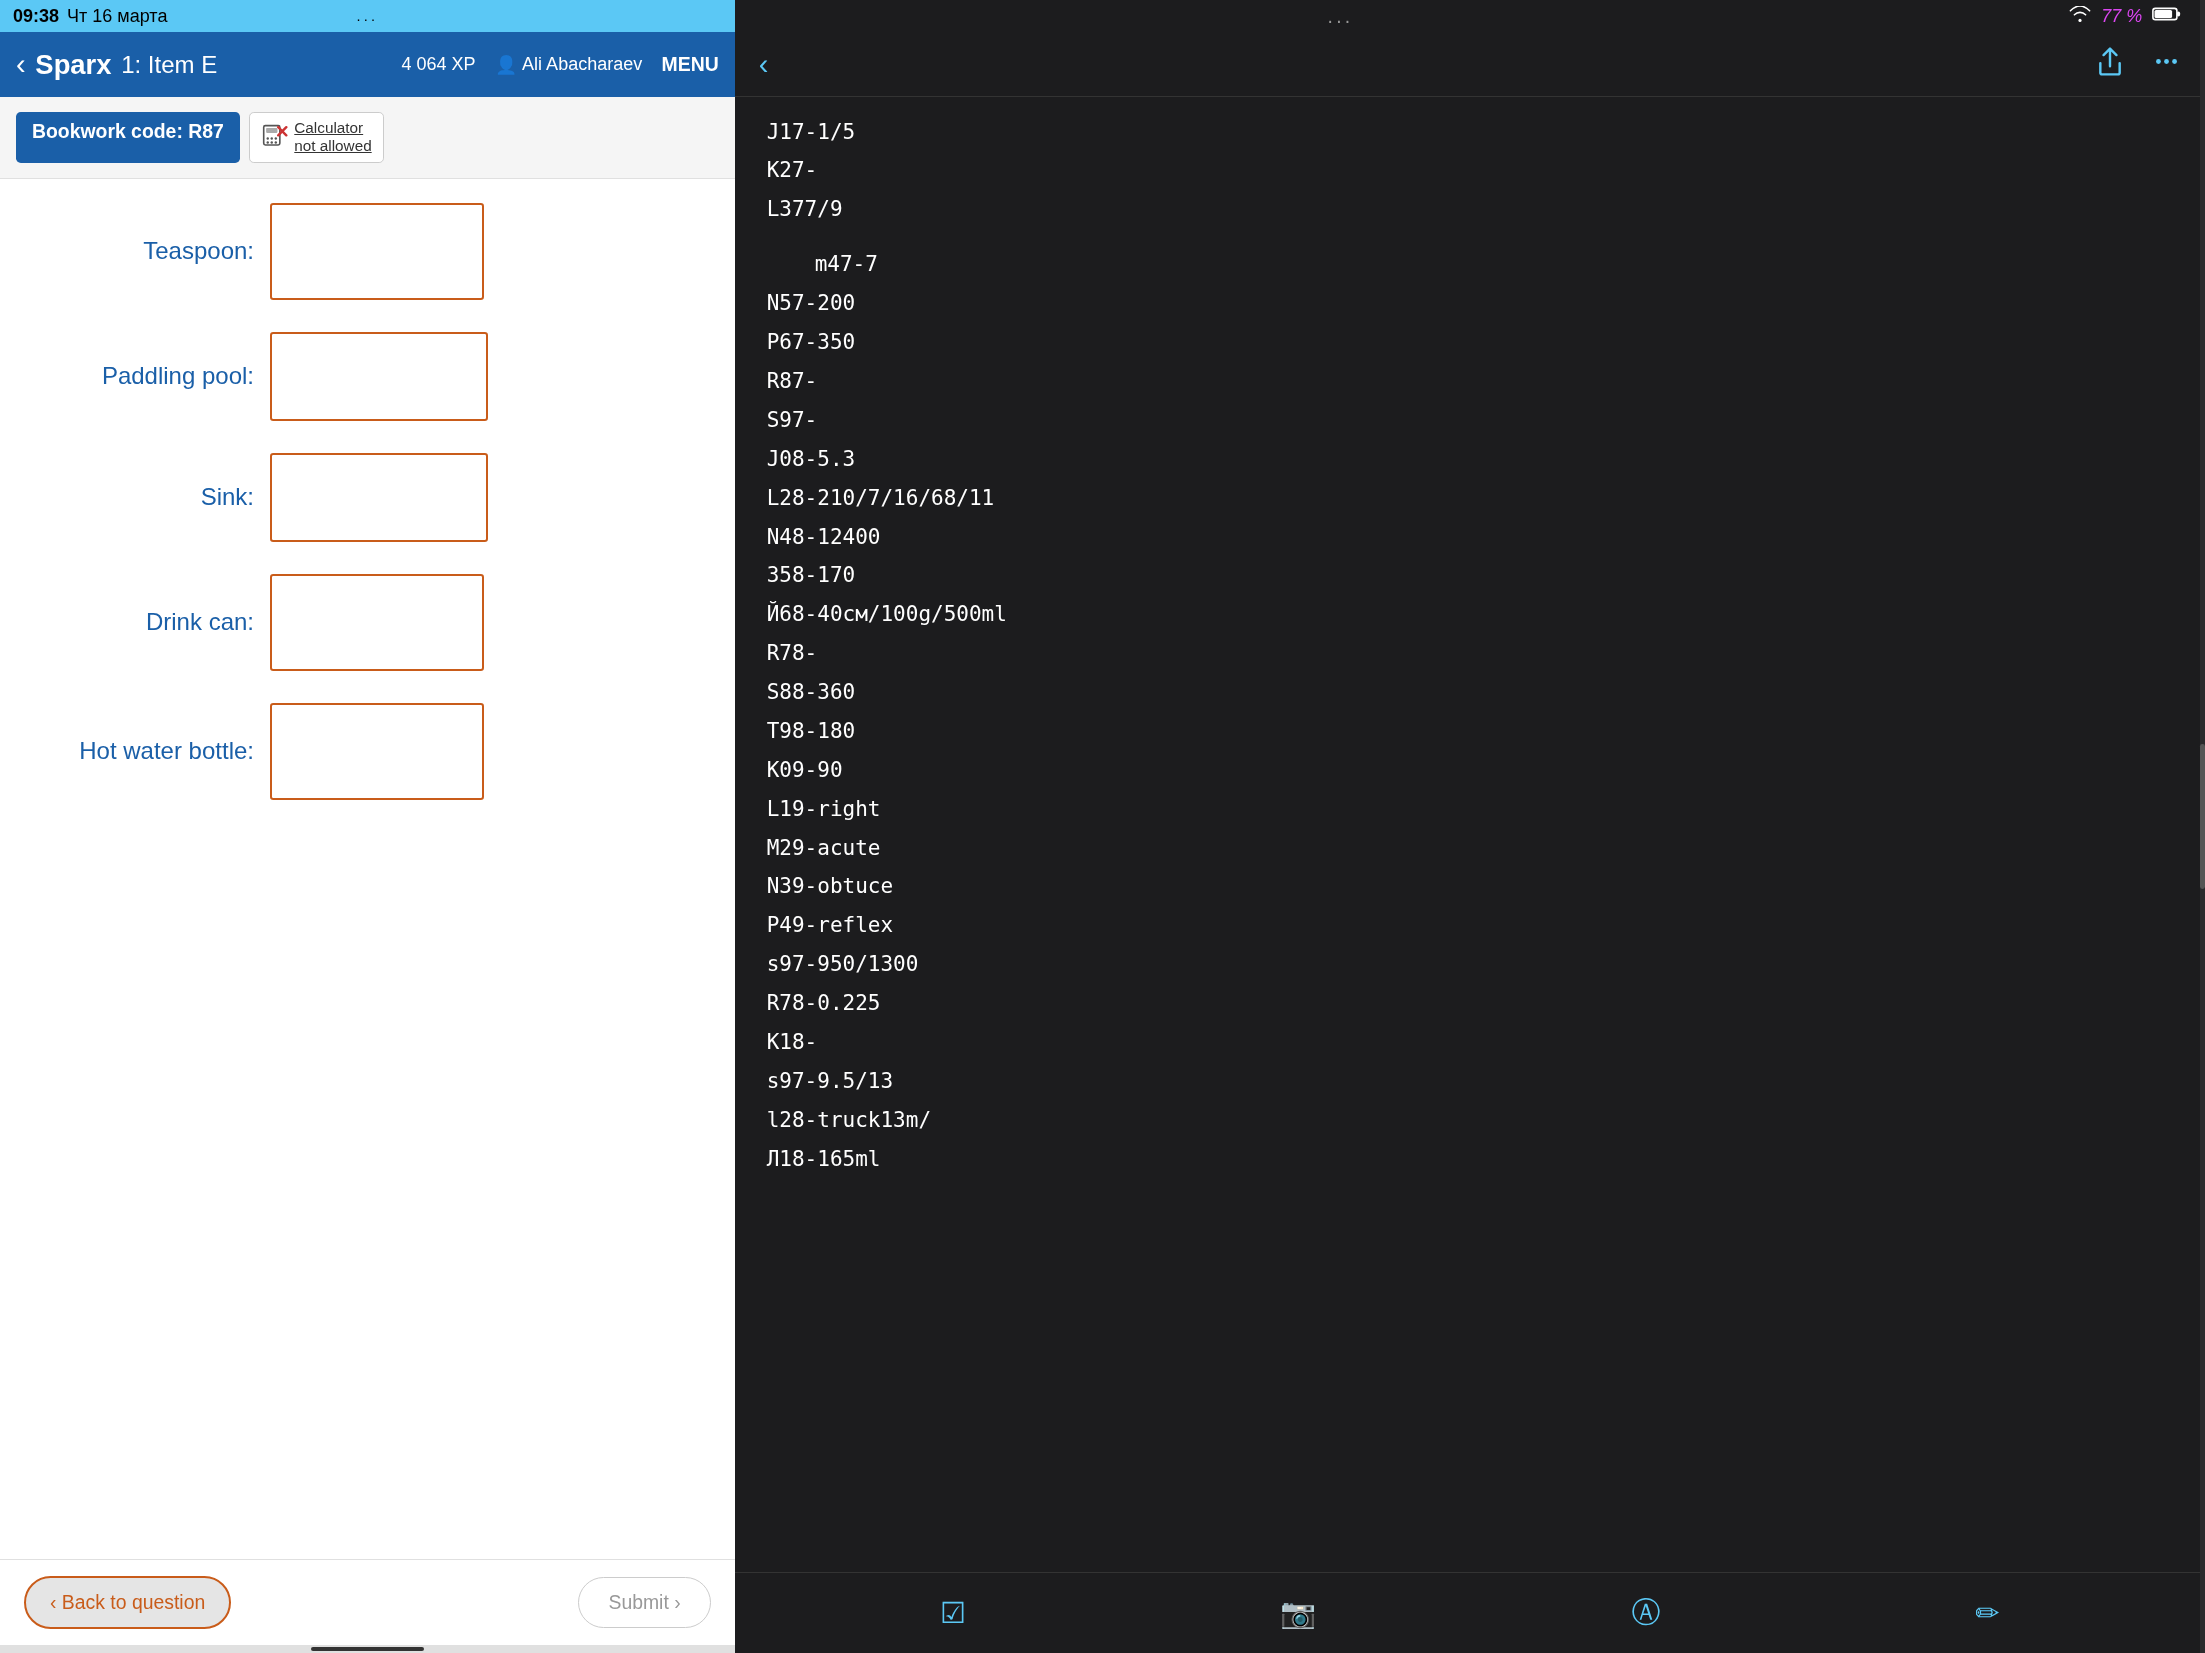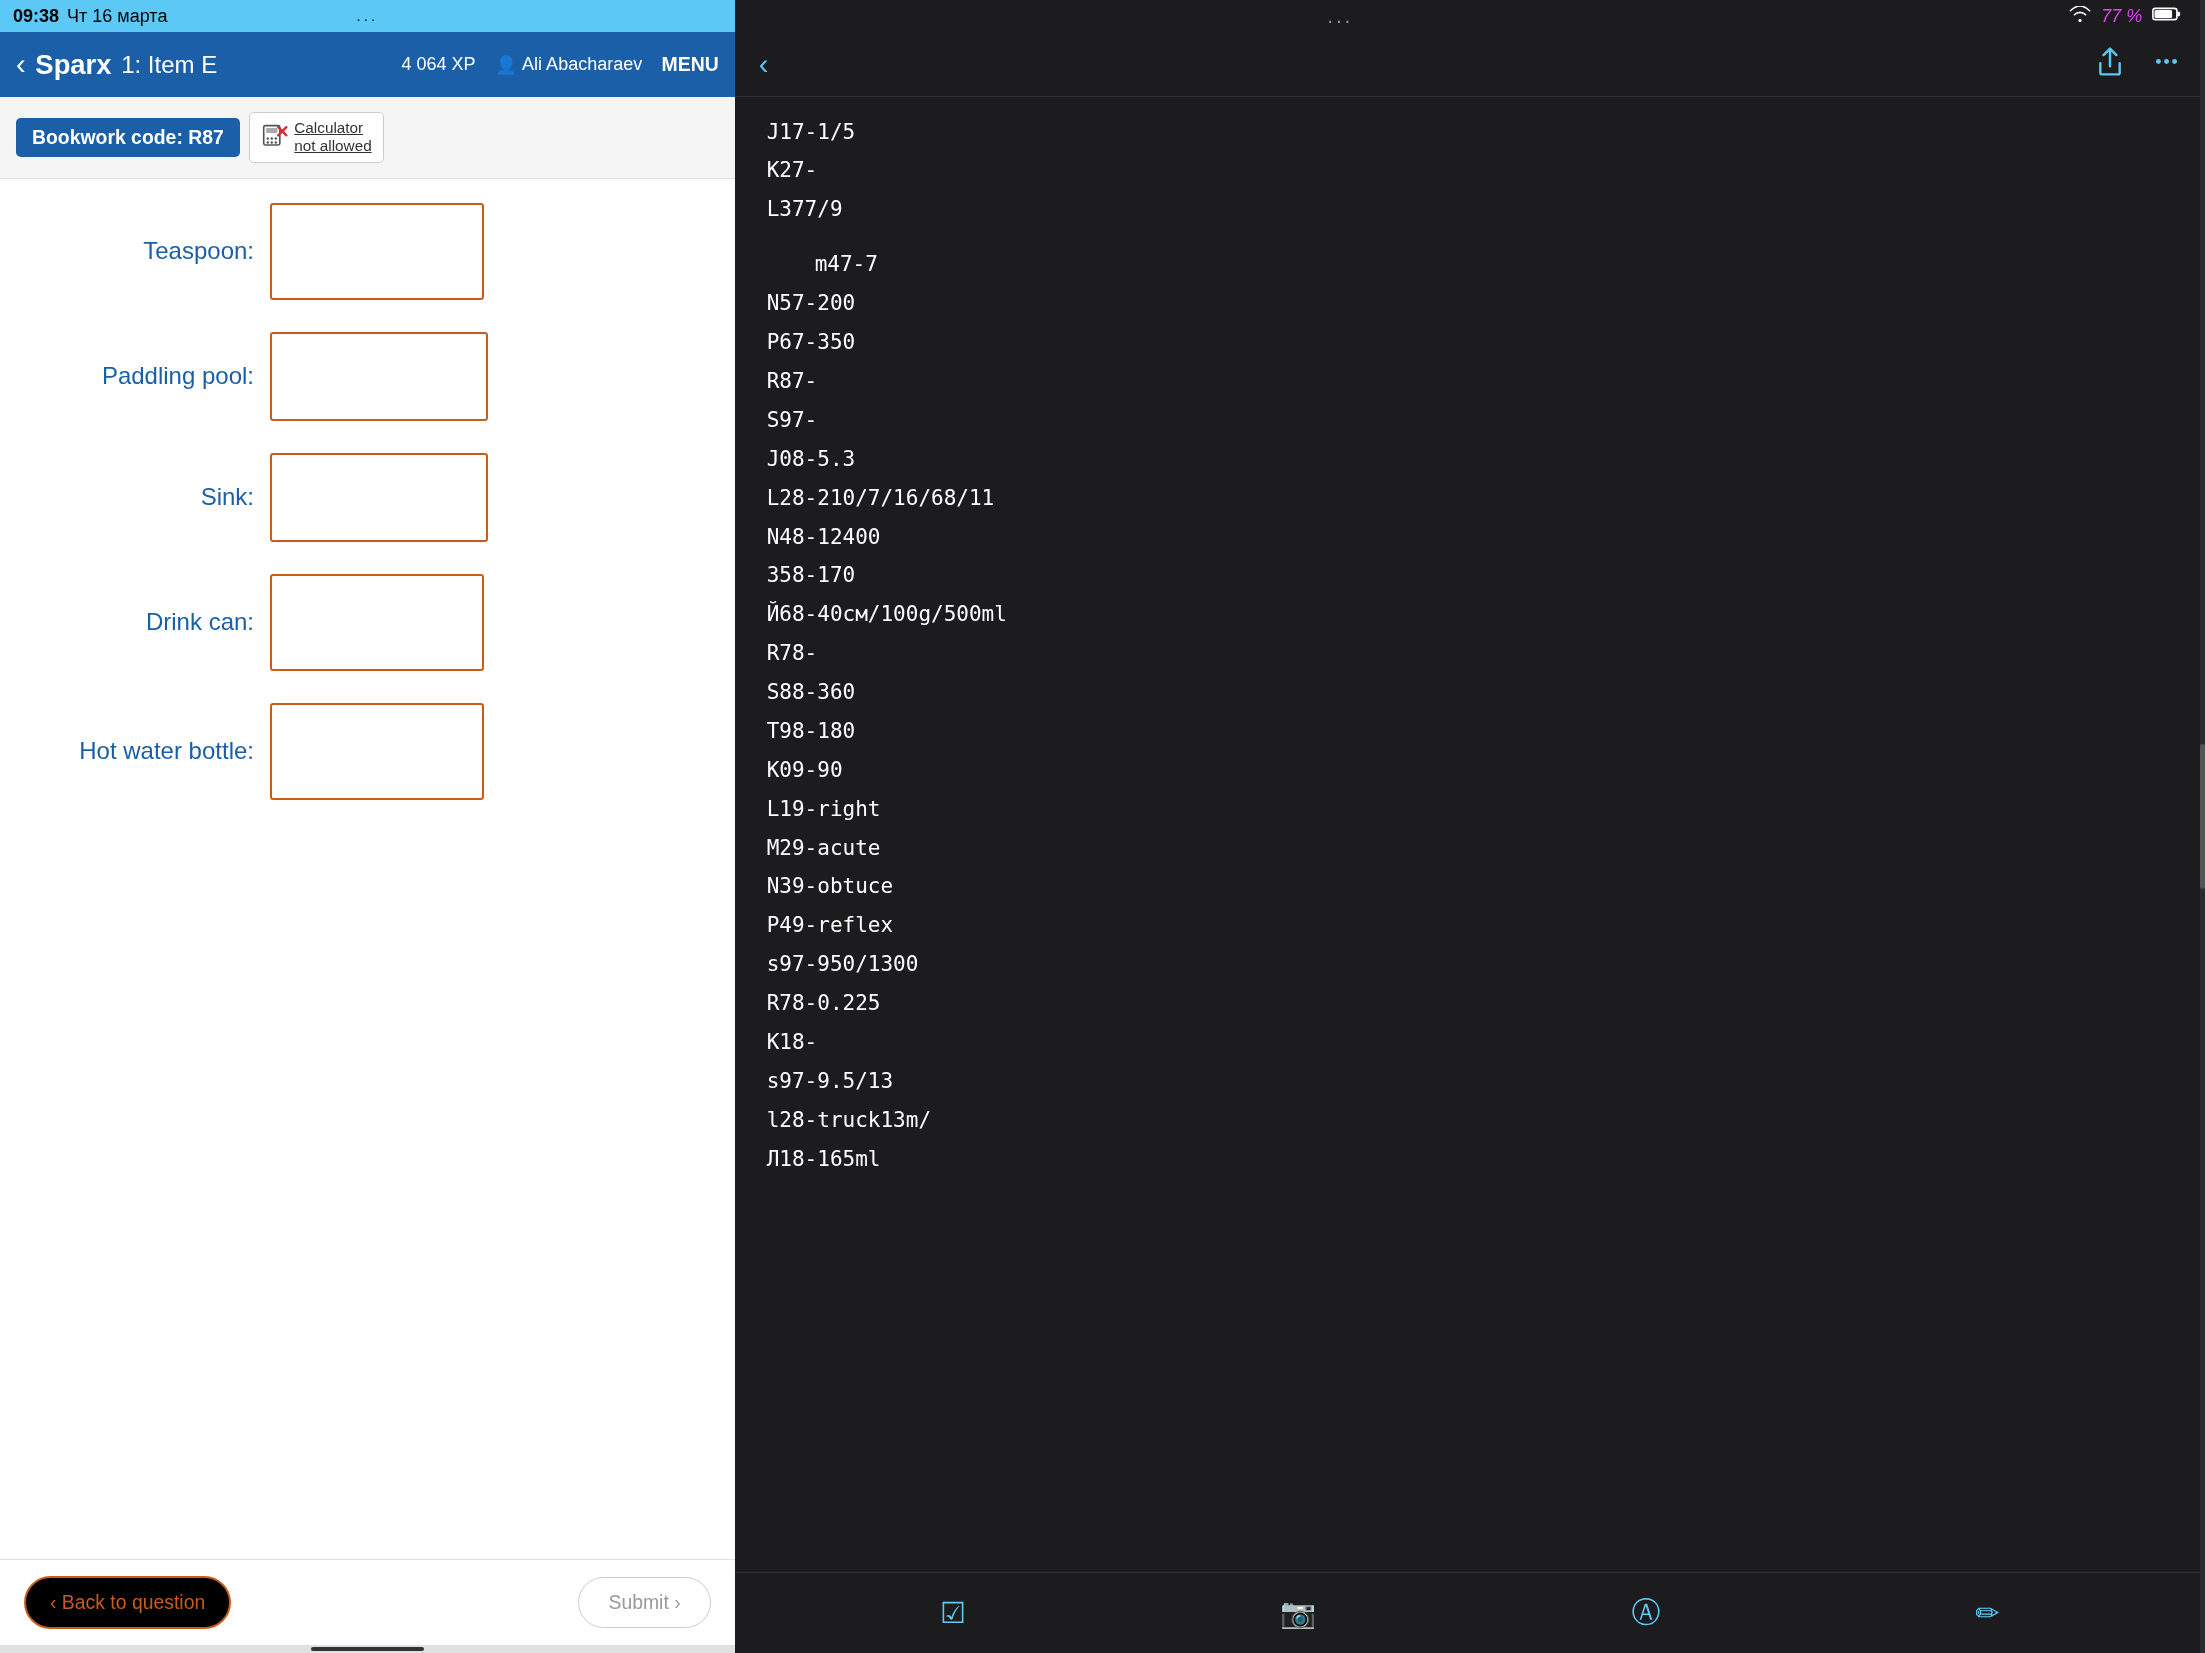--- a/index.html
+++ b/index.html
@@ -95,21 +95,20 @@
       font-weight: 600;
       color: #fff;
       cursor: pointer;
     }
 
     
     .bookwork-bar {
       background: #f5f5f5;
       padding: 14.5px 16px;
       display: flex;
-      align-items: center;
       gap: 9.7px;
       border-bottom: 0.8px solid #e0e0e0;
     }
     .bookwork-code {
       background: #1a5fa8;
       color: #fff;
       padding: 8px 16px;
       border-radius: 4.8px;
       font-size: 19.4px;
       font-weight: 600;
@@ -177,21 +176,21 @@
       align-items: center;
       background: #fff;
       border-top: 0.8px solid #e0e0e0;
     }
     .back-to-question-btn {
       border: 2px solid #c95c1a;
       border-radius: 32px;
       padding: 13px 24px;
       font-size: 19.4px;
       color: #c95c1a;
-      background: #000000;
+      background: #e5e5e5;
       cursor: pointer;
       display: flex;
       align-items: center;
       gap: 6.5px;
     }
     .submit-btn {
       border: 1.6px solid #ccc;
       border-radius: 32px;
       padding: 13px 29px;
       font-size: 19.4px;

